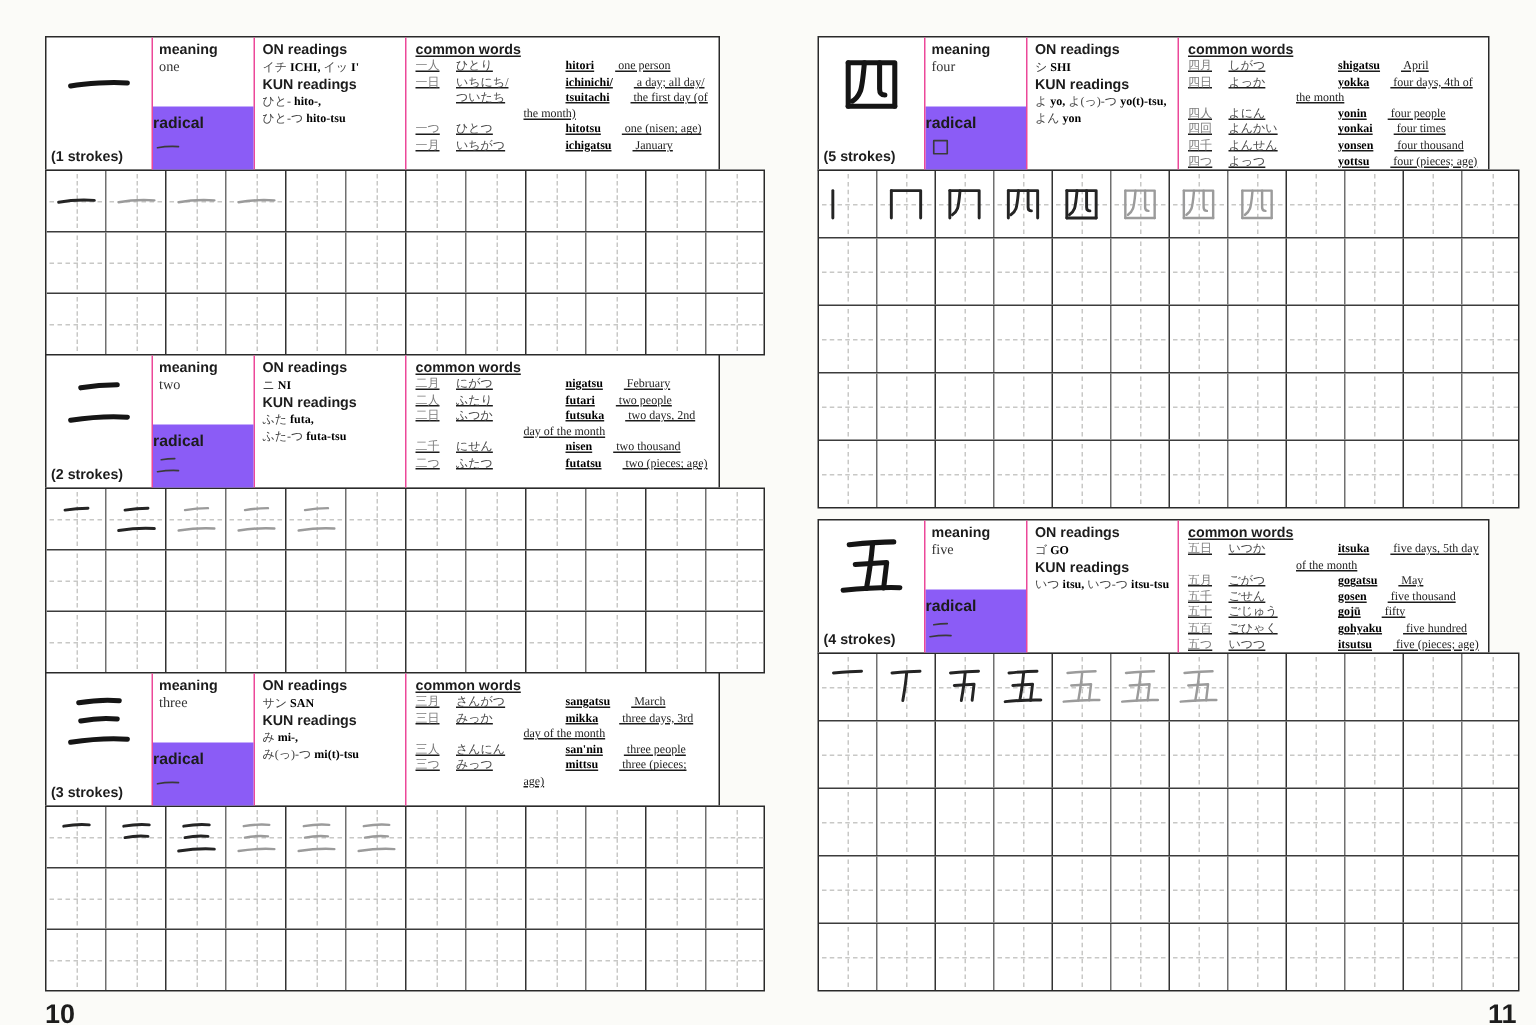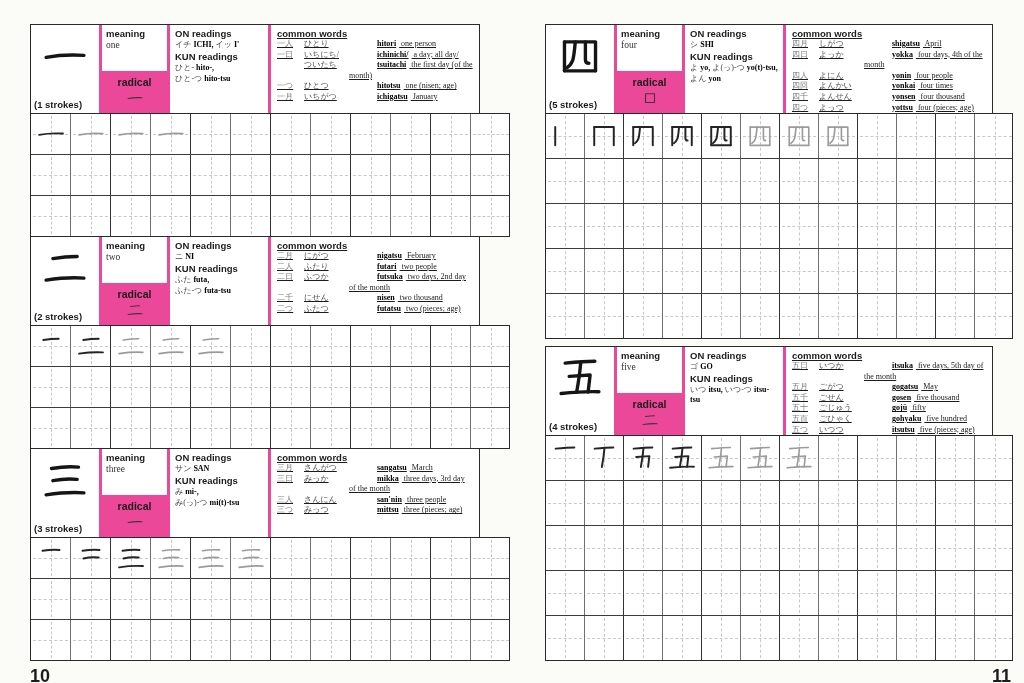--- a/index.html
+++ b/index.html
@@ -8,41 +8,41 @@
   .page{position:absolute;top:25px;}
   #page-left{left:30px;width:480px;}
   #page-right{left:545px;width:468px;}
 
   
   .entry{margin-top:-1px;}
   .entry.gap{margin-top:7px;}
   .hdr{display:flex;height:90px;border:1.3px solid #2a2a2a;background:#fff;box-sizing:border-box;}
   .pl .hdr{width:450px;}
   .pr .hdr{width:448px;}
-  .col{box-sizing:border-box;border-right:3px solid #ec4899;}
+  .col{box-sizing:border-box;border-right:1px solid #ec4899;}
   .col:last-child{border-right:none;text-decoration:underline;}
   .ck{width:71px;position:relative;flex:none;}
   .ck svg{position:absolute;left:50%;top:4px;transform:translateX(-50%);}
   .strokes{position:absolute;left:3px;bottom:3px;font-weight:bold;font-size:9.5px;white-space:nowrap;}
   .cm{width:68px;flex:none;display:flex;flex-direction:column;}
   .cm .mtop{flex:1;padding:3px 4px;}
   .lbl{font-weight:bold;font-size:9.5px;line-height:11px;}
   .mval{font-family:"Liberation Serif",serif;font-size:9.5px;margin-top:1px;color:#333;}
-  .radbox{height:42px;background:#ec4899;display:flex;flex-direction:column;align-items:center;justify-content:center;}
+  .radbox{height:42px;background:#8b5cf6;display:flex;flex-direction:column;justify-content:center;}
   .radbox .lbl{font-size:10.5px;}
   .cr{width:101px;flex:none;padding:3px 5px;font-size:8px;}
   .rline{font-family:"Liberation Serif",serif;line-height:10.5px;color:#444;margin-top:1px;}
   .rline b{color:#000;}
   .kunblk{}
   .cw{flex:1;padding:3px 6px;overflow:hidden;}
   .wrow{display:flex;font-family:"Liberation Serif",serif;font-size:8px;line-height:10.6px;}
   .wk{width:27px;flex:none;color:#7d7d7d;}
   .wa{width:45px;flex:none;color:#4a4a4a;}
   .wt{flex:1;color:#222;}
-  .wt b{margin-right:3px;color:#000;padding-left:28px;}
+  .wt b{margin-right:14px;color:#000;padding-left:28px;}
 
   
   .grid{border:1.4px solid #2a2a2a;margin-top:-1px;background:#fff;box-sizing:border-box;overflow:hidden;}
   .pl .grid{width:480px;}
   .pr .grid{width:468px;}
   .grow{display:flex;border-bottom:1.2px solid #3c3c3c;}
   .grow:last-child{border-bottom:none;}
   .cell{position:relative;flex:none;box-sizing:border-box;border-right:1px solid #707070;}
   .cell.th{border-right:1.6px solid #333;}
   .grow .cell:last-child{border-right:none;}

